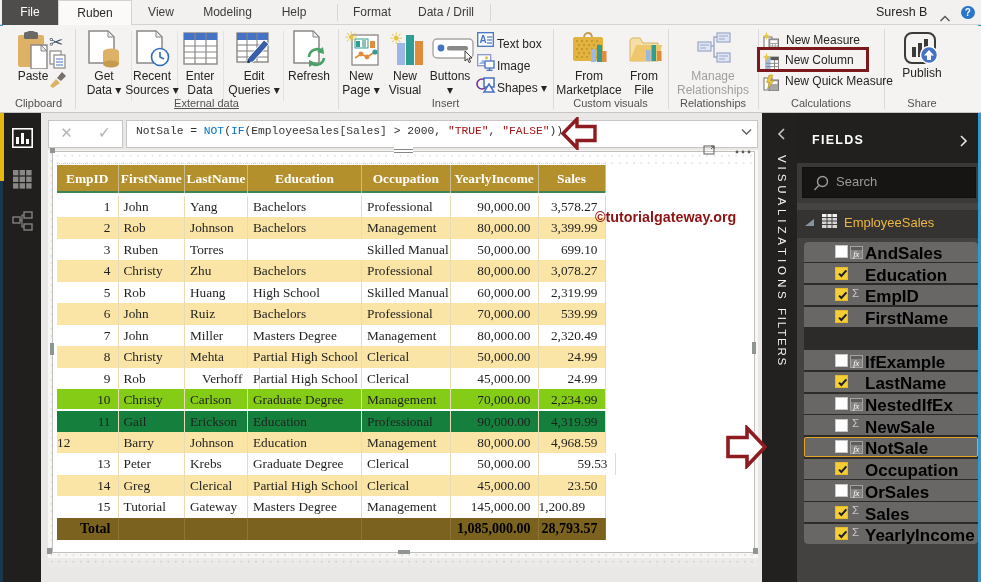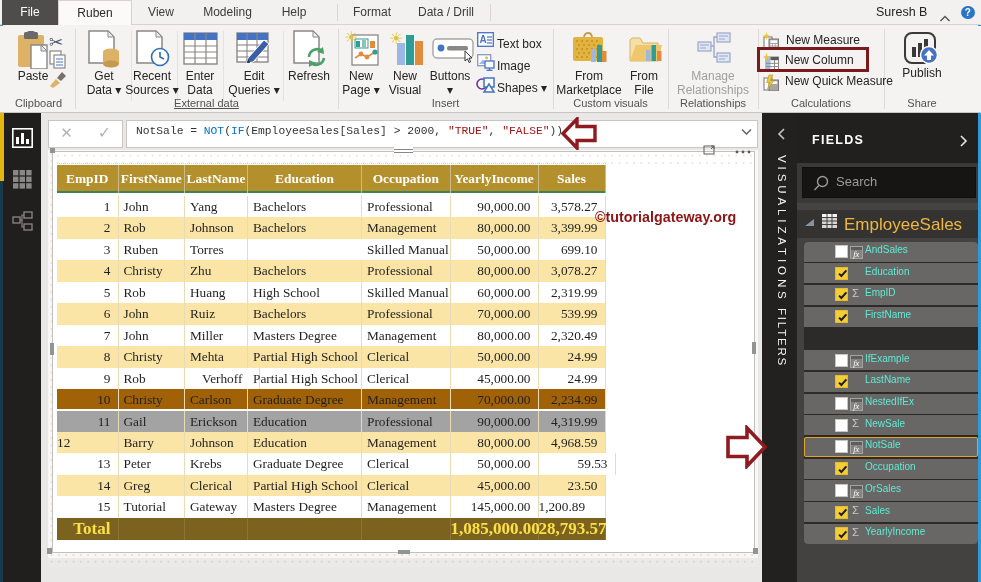--- a/index.html
+++ b/index.html
@@ -56,48 +56,48 @@
 #draghdl { left:394px; top:147px; width:19px; height:8px; background:#fff; }
 #draghdl div { height:1.3px; background:#8a8886; margin-top:1.8px; }
 #vicons { left:703px; top:143px; width:52px; height:13px; color:#605e5c; }
 
 
 .tc { position:absolute; top:0; height:100%; font-family:"Liberation Serif", serif; font-size:13.3px; color:#1f1f1f; line-height:21.4px; border-right:1px solid #e7dcb6; white-space:nowrap; }
 .tr { position:absolute; left:57px; width:548.5px; }
 #thead { position:absolute; left:57px; top:165px; width:548.5px; height:28px; background:#b3902c; border-bottom:2px solid #3e8355; }
 #thead .hc { position:absolute; top:0; height:28px; font-family:"Liberation Serif", serif; font-weight:bold; font-size:13.4px; color:#fff; text-align:center; line-height:28px; border-right:1px solid #c8bb8e; }
 #ttotal { position:absolute; left:57px; top:517.8px; width:548.5px; height:22px; background:#7b621f; }
-#ttotal .tc { font-weight:bold; color:#fde047; line-height:22px; border-right:1px solid #8d7434; font-size:17px; }
+#ttotal .tc { font-weight:bold; color:#000000; line-height:22px; border-right:1px solid #8d7434; font-size:14px; }
 #watermark { left:595px; top:209px; font-size:14.3px; font-weight:bold; color:#8e1414; letter-spacing:0px; }
 
 
 
 #vstrip { left:762px; top:113px; width:35px; height:469px; background:#232120; }
 .vtext { position:absolute; left:773px; width:15px; color:#f3f2f1; font-size:11px; writing-mode:vertical-rl; text-align:left; }
 #vlt { left:776px; top:127px; }
 #fields { left:797px; top:113px; width:181px; height:469px; background:#434241; }
 #fhead { left:797px; top:113px; width:181px; height:50px; background:#21201f; }
 #fsarea { left:797px; top:163px; width:181px; height:40px; background:#3a3938; }
 #fband { left:797px; top:203px; width:181px; height:7px; background:#454443; }
 #fstrip { left:797px; top:210px; width:181px; height:28px; background:#343332; }
 #flist { left:804px; top:241.5px; width:174px; height:302.5px; background:#2c2b2a; border-radius:4px; overflow:hidden; }
 #ftitle { left:812px; top:133px; color:#fff; font-size:12.5px; font-weight:bold; letter-spacing:1.3px; }
 #fgt { left:959px; top:134px; }
 #fsearch { left:802px; top:167px; width:174px; height:31px; background:#161514; border:1px solid #111010; }
 #fsearchtxt { left:836px; top:174px; color:#9d9b99; font-size:13px; }
 #estriangle { left:805px; top:219px; width:0; height:0; border-left:9px solid transparent; border-bottom:7px solid #8793a0; }
 #esgrid { left:822px; top:214px; }
-#esname { left:844px; top:215px; color:#eeb73f; font-size:17px; }
+#esname { left:844px; top:215px; color:#eeb73f; font-size:13px; }
 .frow { position:absolute; left:0px; width:174px; background:#696766; }
 .frow.sel { outline:1.5px solid #e2a527; outline-offset:-1px; border-radius:2px; }
 .cb { position:absolute; left:31px; top:3.5px; width:13px; height:13px; background:#fff; border:1px solid #c8c6c4; }
 .cb.chk { background:#f5cd35; border:1px solid #e8bb23; }
 .fxic { position:absolute; left:46px; top:3.5px; width:13px; height:13px; }
 .sgic { position:absolute; left:48px; top:2px; color:#c8c6c4; font-size:11.5px; }
-.fname { position:absolute; left:61px; top:2.5px; color:#5eead4; font-size:10px; }
+.fname { position:absolute; left:61px; top:2.5px; color:#000000; font-size:17px;font-weight:bold; }
 
 
 .redarrow { position:absolute; }
 </style></head>
 <body>
 
 <div class="abs" id="ledge-blue"></div>
 <div class="abs" id="redge"></div>
 
 <div class="abs" id="tabbar"></div>
@@ -487,30 +487,30 @@
   </div>
 <div class="tr" style="top:367.6px;height:21.45px;background:#ffffff;">
     <div class="tc" style="left:0px;width:61.5px;text-align:right;padding-right:7px;">9</div>
     <div class="tc" style="left:61.5px;width:66.5px;text-align:left;padding-left:5px;">Rob</div>
     <div class="tc" style="left:116px;width:63px;text-align:left;padding-left:5px;margin-left:24px;">Verhoff</div>
     <div class="tc" style="left:191px;width:114px;text-align:left;padding-left:5px;">Partial High School</div>
     <div class="tc" style="left:305px;width:88.5px;text-align:left;padding-left:5px;">Clerical</div>
     <div class="tc" style="left:393.5px;width:88.0px;text-align:right;padding-right:7px;">45,000.00</div>
     <div class="tc" style="left:481.5px;width:67.0px;text-align:right;padding-right:7px;">24.99</div>
   </div>
-<div class="tr" style="top:389.04999999999995px;height:20px;background:#a16207;">
+<div class="tr" style="top:389.04999999999995px;height:20px;background:#84cc16;">
     <div class="tc" style="left:0px;width:61.5px;text-align:right;padding-right:7px;">10</div>
     <div class="tc" style="left:61.5px;width:66.5px;text-align:left;padding-left:5px;">Christy</div>
     <div class="tc" style="left:128px;width:63px;text-align:left;padding-left:5px;">Carlson</div>
     <div class="tc" style="left:191px;width:114px;text-align:left;padding-left:5px;">Graduate Degree</div>
     <div class="tc" style="left:305px;width:88.5px;text-align:left;padding-left:5px;">Management</div>
     <div class="tc" style="left:393.5px;width:88.0px;text-align:right;padding-right:7px;">70,000.00</div>
     <div class="tc" style="left:481.5px;width:67.0px;text-align:right;padding-right:7px;">2,234.99</div>
   </div>
-<div class="tr" style="top:410.5px;height:21.45px;background:#a3a3a3;">
+<div class="tr" style="top:410.5px;height:21.45px;background:#15803d;">
     <div class="tc" style="left:0px;width:61.5px;text-align:right;padding-right:7px;">11</div>
     <div class="tc" style="left:61.5px;width:66.5px;text-align:left;padding-left:5px;">Gail</div>
     <div class="tc" style="left:128px;width:63px;text-align:left;padding-left:5px;">Erickson</div>
     <div class="tc" style="left:191px;width:114px;text-align:left;padding-left:5px;">Education</div>
     <div class="tc" style="left:305px;width:88.5px;text-align:left;padding-left:5px;">Professional</div>
     <div class="tc" style="left:393.5px;width:88.0px;text-align:right;padding-right:7px;">90,000.00</div>
     <div class="tc" style="left:481.5px;width:67.0px;text-align:right;padding-right:7px;">4,319.99</div>
   </div>
 <div class="tr" style="top:431.95px;height:21.45px;background:#fae5a6;">
     <div class="tc" style="left:0px;width:61.5px;text-align:left;padding-right:7px;">12</div>

